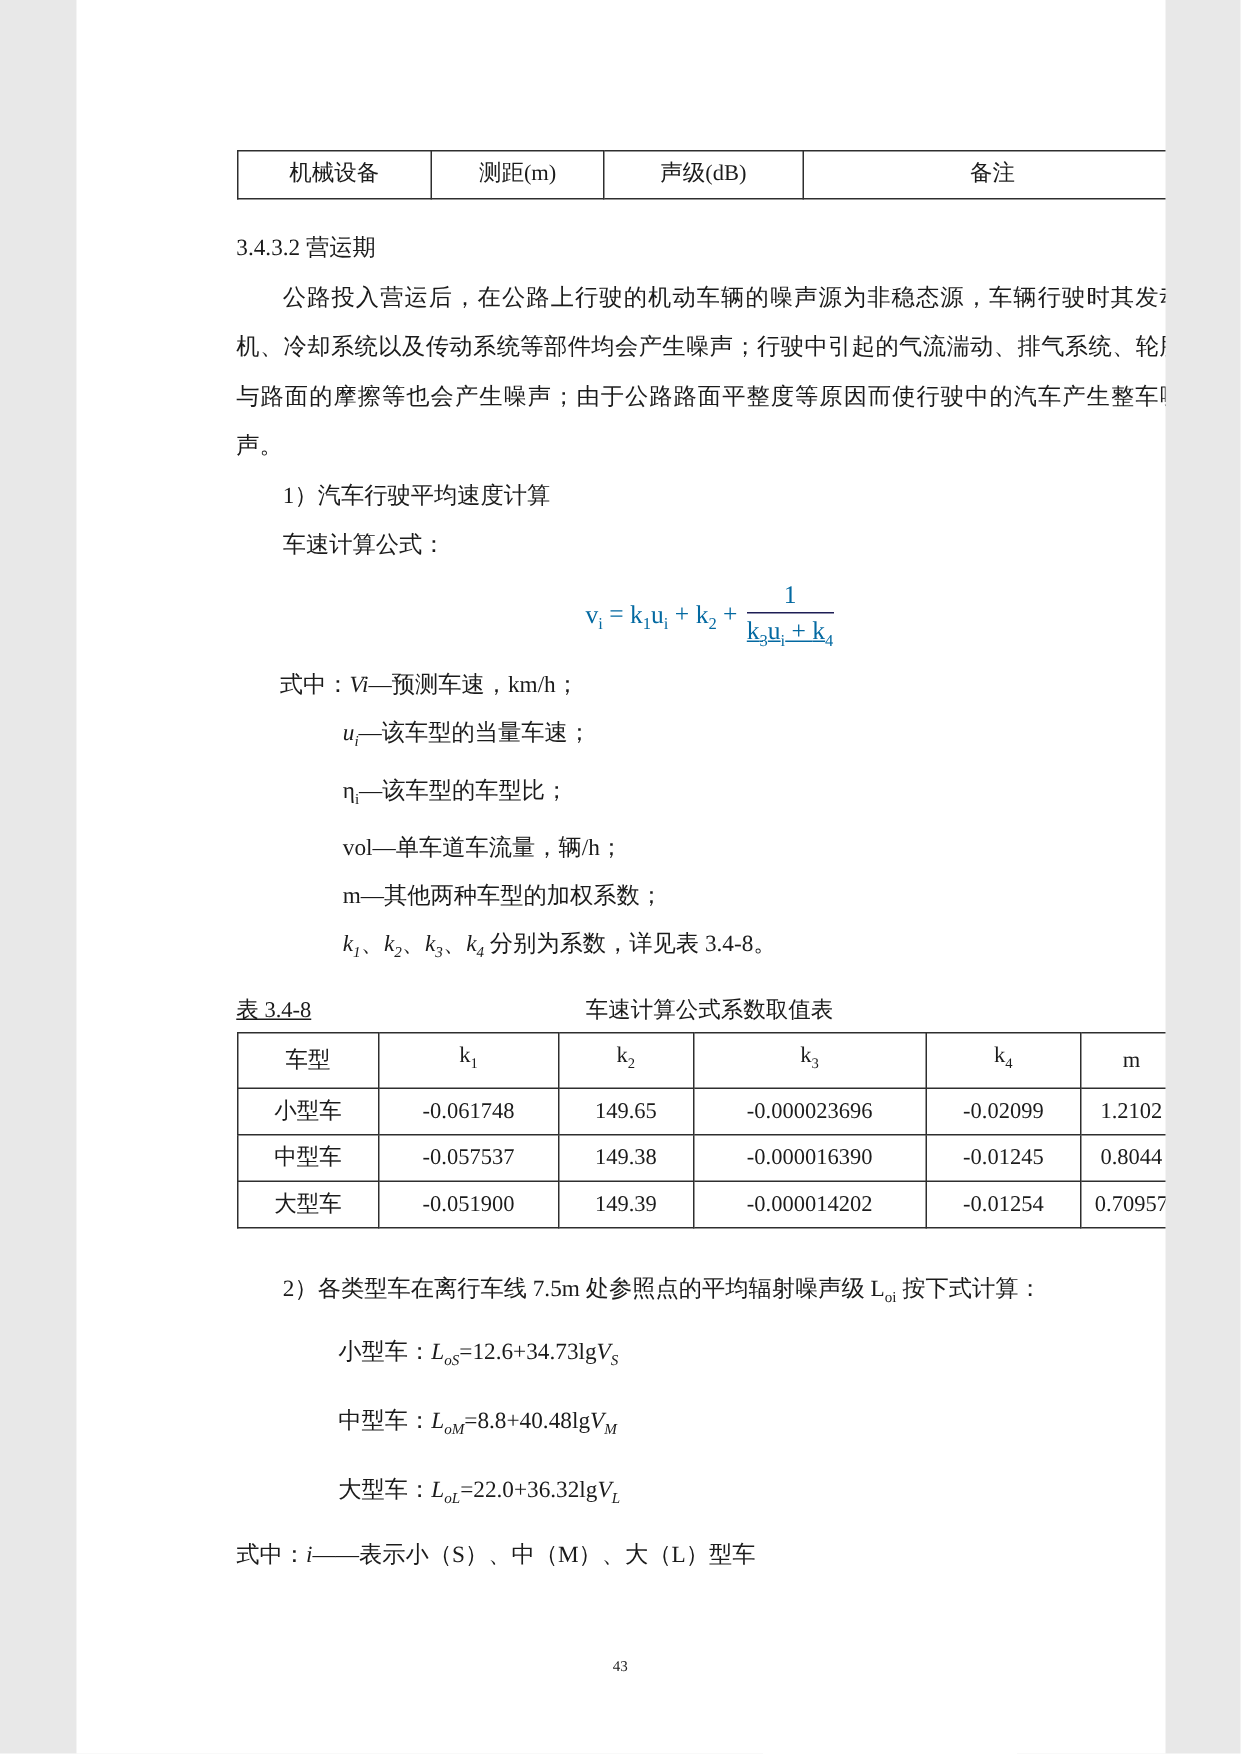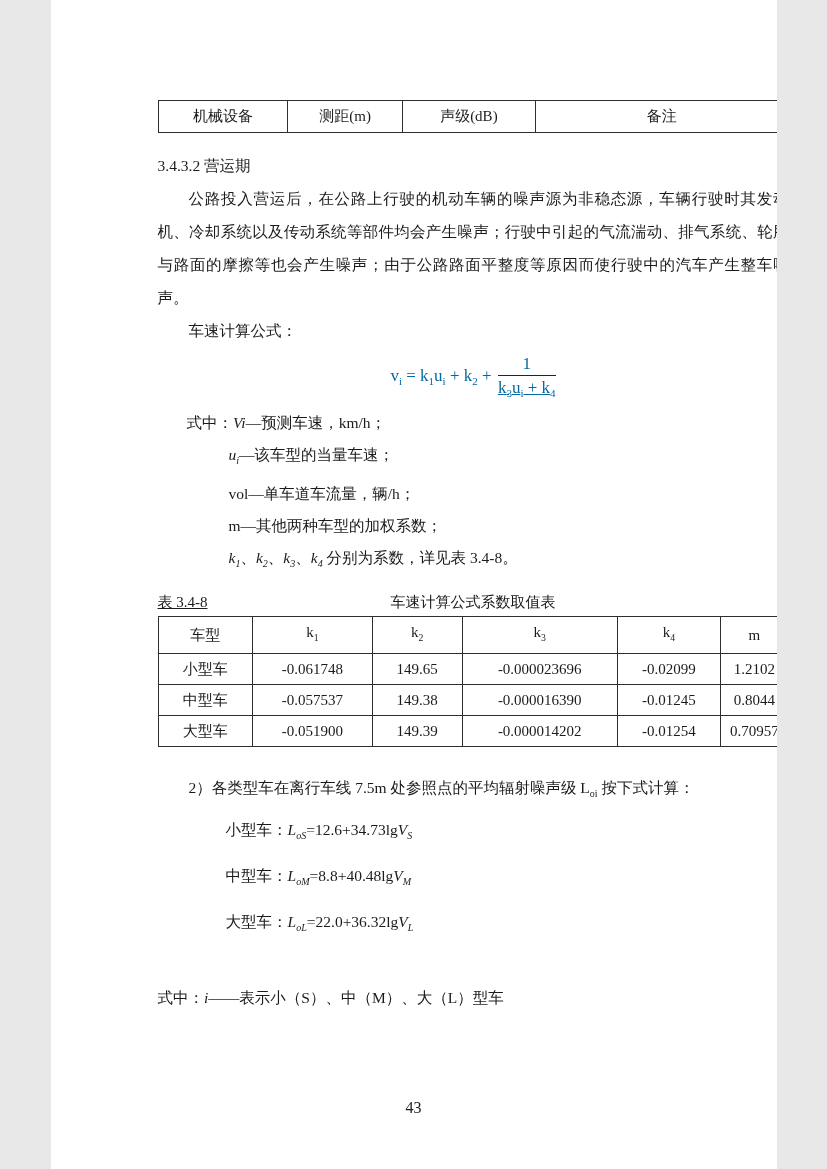--- a/index.html
+++ b/index.html
@@ -97,28 +97,27 @@
   
   .item2{margin-top:24px;}
   .eq-line{
     font-size:15.5px;
     line-height:40px;
     padding-left:68px;
   }
   .def-line2{
     font-size:15.5px;
     line-height:33px;
-    margin-top:33px;
   }
   .page-num{
     position:absolute;
     left:0;right:0;
     bottom:52px;
     text-align:center;
-    font-size:16px;
+    font-size:10px;
     margin-top:38px;
   }
 </style>
 </head>
 <body>
 
 <div class="page">
   <div class="content">
 
     <table class="tbl tbl-top">
@@ -135,29 +134,31 @@
           <th>声级(dB)</th>
           <th>备注</th>
         </tr>
       </thead>
       <tbody>
       </tbody>
     </table>
 
     <h3 class="heading">3.4.3.2 营运期</h3>
     <p class="body-para">公路投入营运后，在公路上行驶的机动车辆的噪声源为非稳态源，车辆行驶时其发动机、冷却系统以及传动系统等部件均会产生噪声；行驶中引起的气流湍动、排气系统、轮胎与路面的摩擦等也会产生噪声；由于公路路面平整度等原因而使行驶中的汽车产生整车噪声。</p>
+    <p class="indent">1）汽车行驶平均速度计算</p>
     <p class="indent">车速计算公式：</p>
 
     <div class="eq-block">
       <div class="eq eq-v"><span class="it">v<sub>i</sub></span><span> = </span><span class="it">k<sub>1</sub></span><span class="it">u<sub>i</sub></span><span> + </span><span class="it">k<sub>2</sub></span><span> + </span><span class="frac"><span class="num"><span>1</span></span><span class="den"><span class="it">k<sub>3</sub></span><span class="it">u<sub>i</sub></span><span> + </span><span class="it">k<sub>4</sub></span></span></span></div>
     </div>
 
     <div class="defs">
       <p class="def first"><span>式中：</span><span class="it">Vi</span><span>—预测车速，km/h；</span></p>
       <p class="def"><span class="it">u<sub>i</sub></span><span>—该车型的当量车速；</span></p>
+      <p class="def"><span>η<sub>i</sub></span><span>—该车型的车型比；</span></p>
       <p class="def"><span>vol—单车道车流量，辆/h；</span></p>
       <p class="def"><span>m—其他两种车型的加权系数；</span></p>
       <p class="def"><span class="it">k<sub class="it">1</sub></span><span>、</span><span class="it">k<sub class="it">2</sub></span><span>、</span><span class="it">k<sub class="it">3</sub></span><span>、</span><span class="it">k<sub class="it">4</sub></span><span> 分别为系数，详见表 3.4-8。</span></p>
     </div>
 
     <div class="caption-row">
       <span class="cap-label">表 3.4-8</span>
       <span class="cap-title">车速计算公式系数取值表</span>
     </div>
 

